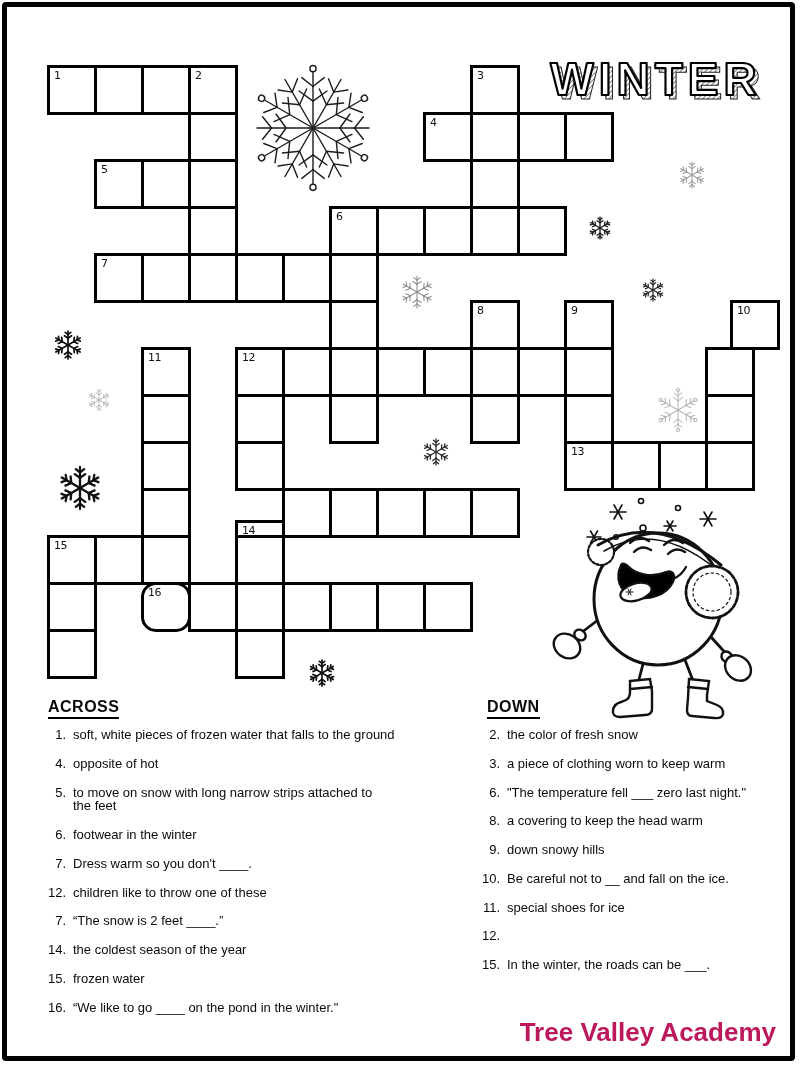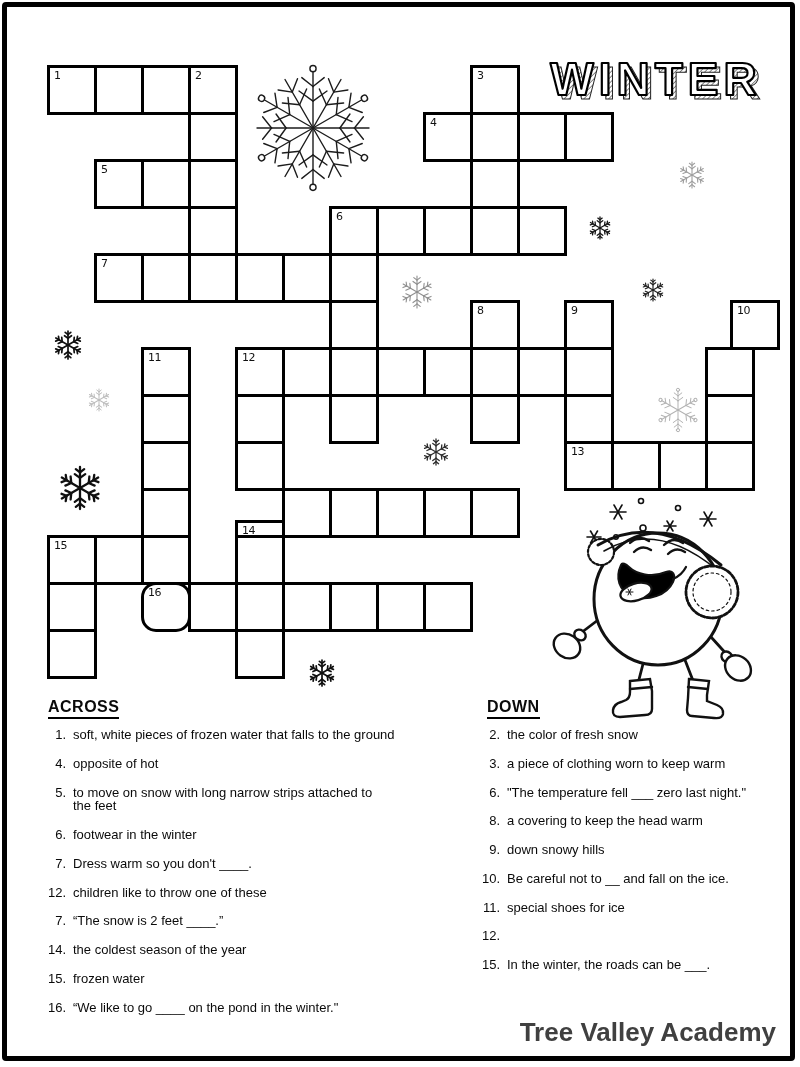--- a/index.html
+++ b/index.html
@@ -875,13 +875,13 @@
       <div class="clue">
         <span class="num">12.</span>
       </div>
       <div class="clue">
         <span class="num">15.</span>
         <span class="txt">In the winter, the roads can be ___.</span>
       </div>
     </div>
 </div>
 
-<div class="brand" style="color: #404040;">Tree Valley Academy</div>
+<div class="brand" style="color: #be185d;">Tree Valley Academy</div>
 
 </body></html>

